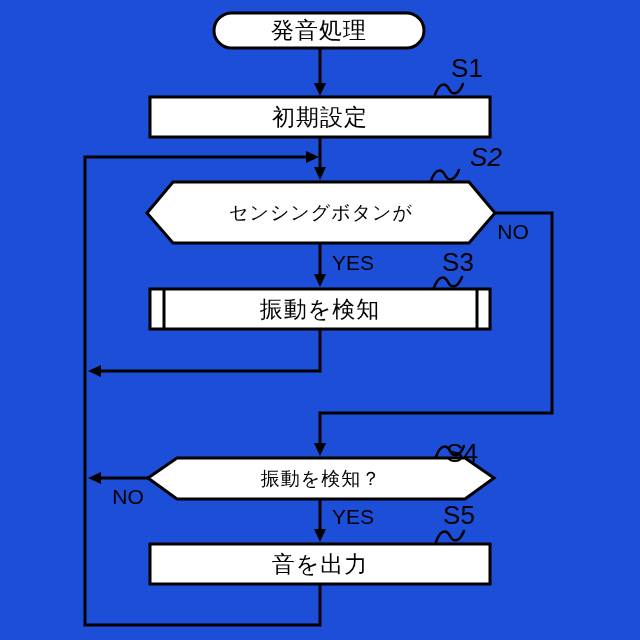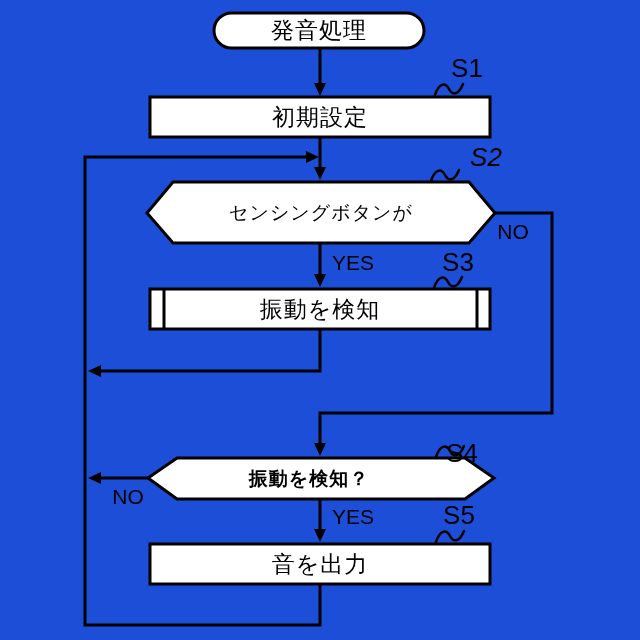--- a/index.html
+++ b/index.html
@@ -68,21 +68,21 @@
   <div class="txt node-label" style="left:319px;top:31px;">発音処理</div>
 
   <div class="txt node-label" style="left:320px;top:118px;">初期設定</div>
 
   <div class="txt decision-label" style="left:321px;top:213px;">
     <div>センシングボタンが</div>
   </div>
 
   <div class="txt node-label" style="left:320px;top:310px;">振動を検知</div>
 
-  <div class="txt decision-label" style="left:309px;top:479px;font-weight:bold;">振動を検知？</div>
+  <div class="txt decision-label" style="left:321px;top:479px;">振動を検知？</div>
 
   <div class="txt node-label" style="left:320px;top:565px;">音を出力</div>
 
   <div class="txt step-label" style="left:467px;top:69px;">S1</div>
   <div class="txt step-label" style="left:486px;top:158px;font-style:italic;">S2</div>
   <div class="txt step-label" style="left:458px;top:263px;">S3</div>
   <div class="txt step-label" style="left:462px;top:434px;margin-top:20px;">S4</div>
   <div class="txt step-label" style="left:459px;top:516px;">S5</div>
 
   <div class="txt branch-label" style="left:353px;top:263px;">YES</div>

